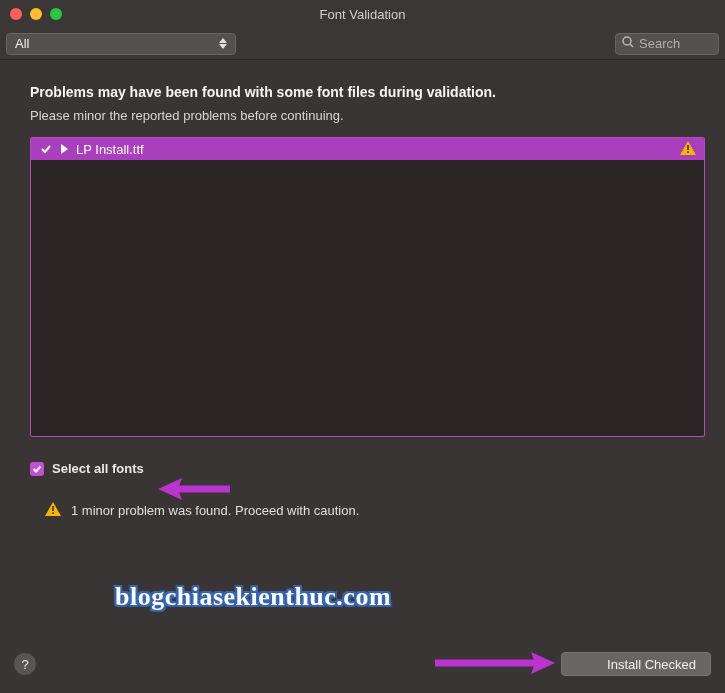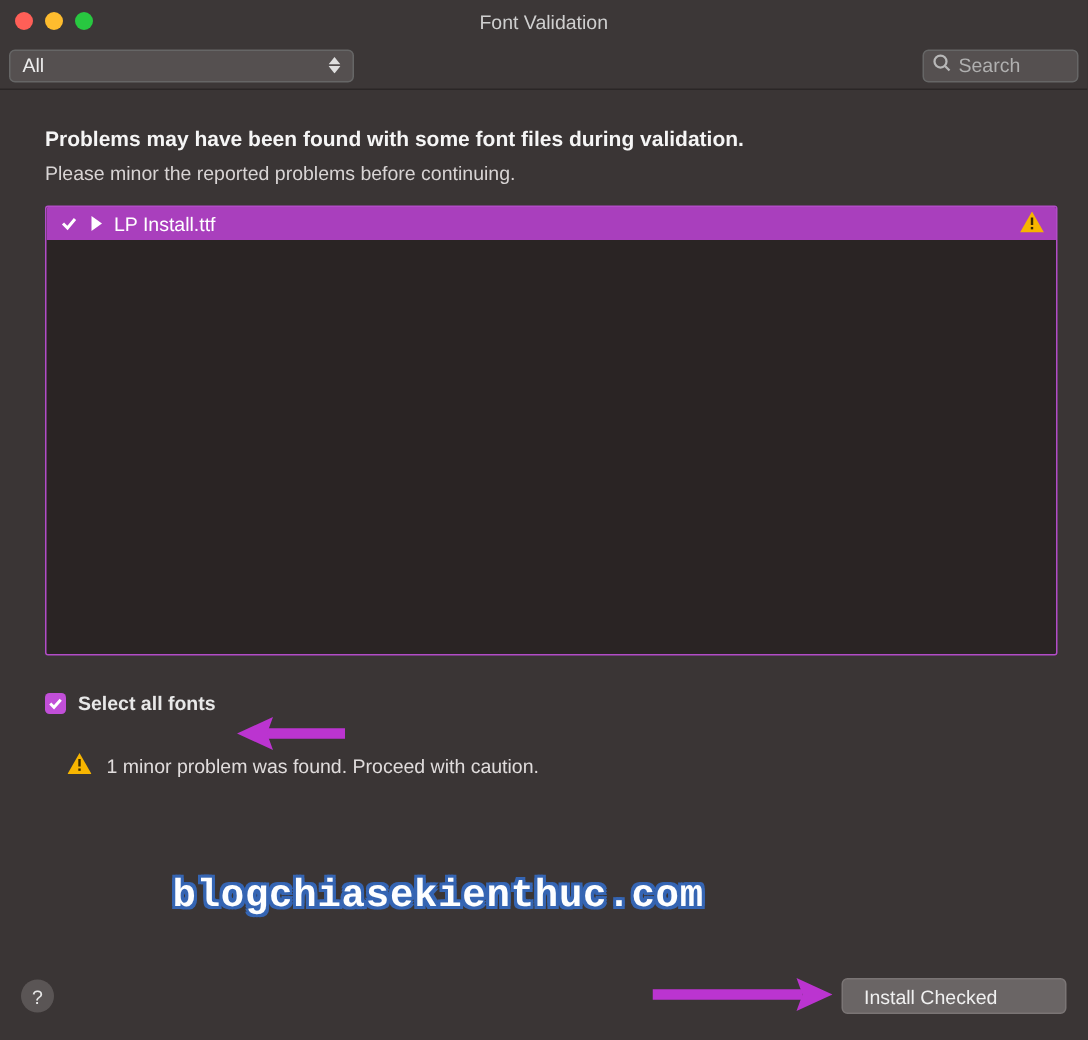--- a/index.html
+++ b/index.html
@@ -151,21 +151,21 @@
     align-items: center;
     gap: 10px;
     margin-top: 26px;
     margin-left: 15px;
     color: #e0dcdc;
   }
   .watermark {
     position: absolute;
     left: 115px;
     top: 582px;
-    font-family: Liberation Mono, monospace;
+    font-family: Liberation Serif, serif;
     font-size: 26px;
     font-weight: 600;
     color: #fdfeff;
     text-shadow:
       -2px 0 #3565b3, 2px 0 #3565b3,
       0 -2px #3565b3, 0 2px #3565b3,
       -2px -2px #3565b3, 2px 2px #3565b3,
       -2px 2px #3565b3, 2px -2px #3565b3;
     letter-spacing: 0.5px;
   }
@@ -190,21 +190,21 @@
   .install-btn {
     margin-left: auto;
     min-width: 150px;
     height: 24px;
     background: #6a6565;
     border: 1px solid #7a7575;
     border-radius: 4px;
     color: #f0f0f0;
     display: flex;
     align-items: center;
-    justify-content: flex-start;
+    justify-content: flex-end;
     font-size: 13px;
     padding: 0 14px;
   }
   .arrow-annot {
     position: absolute;
     pointer-events: none;
   }
   .arrow-annot svg { display:block; }
 </style>
 </head>

